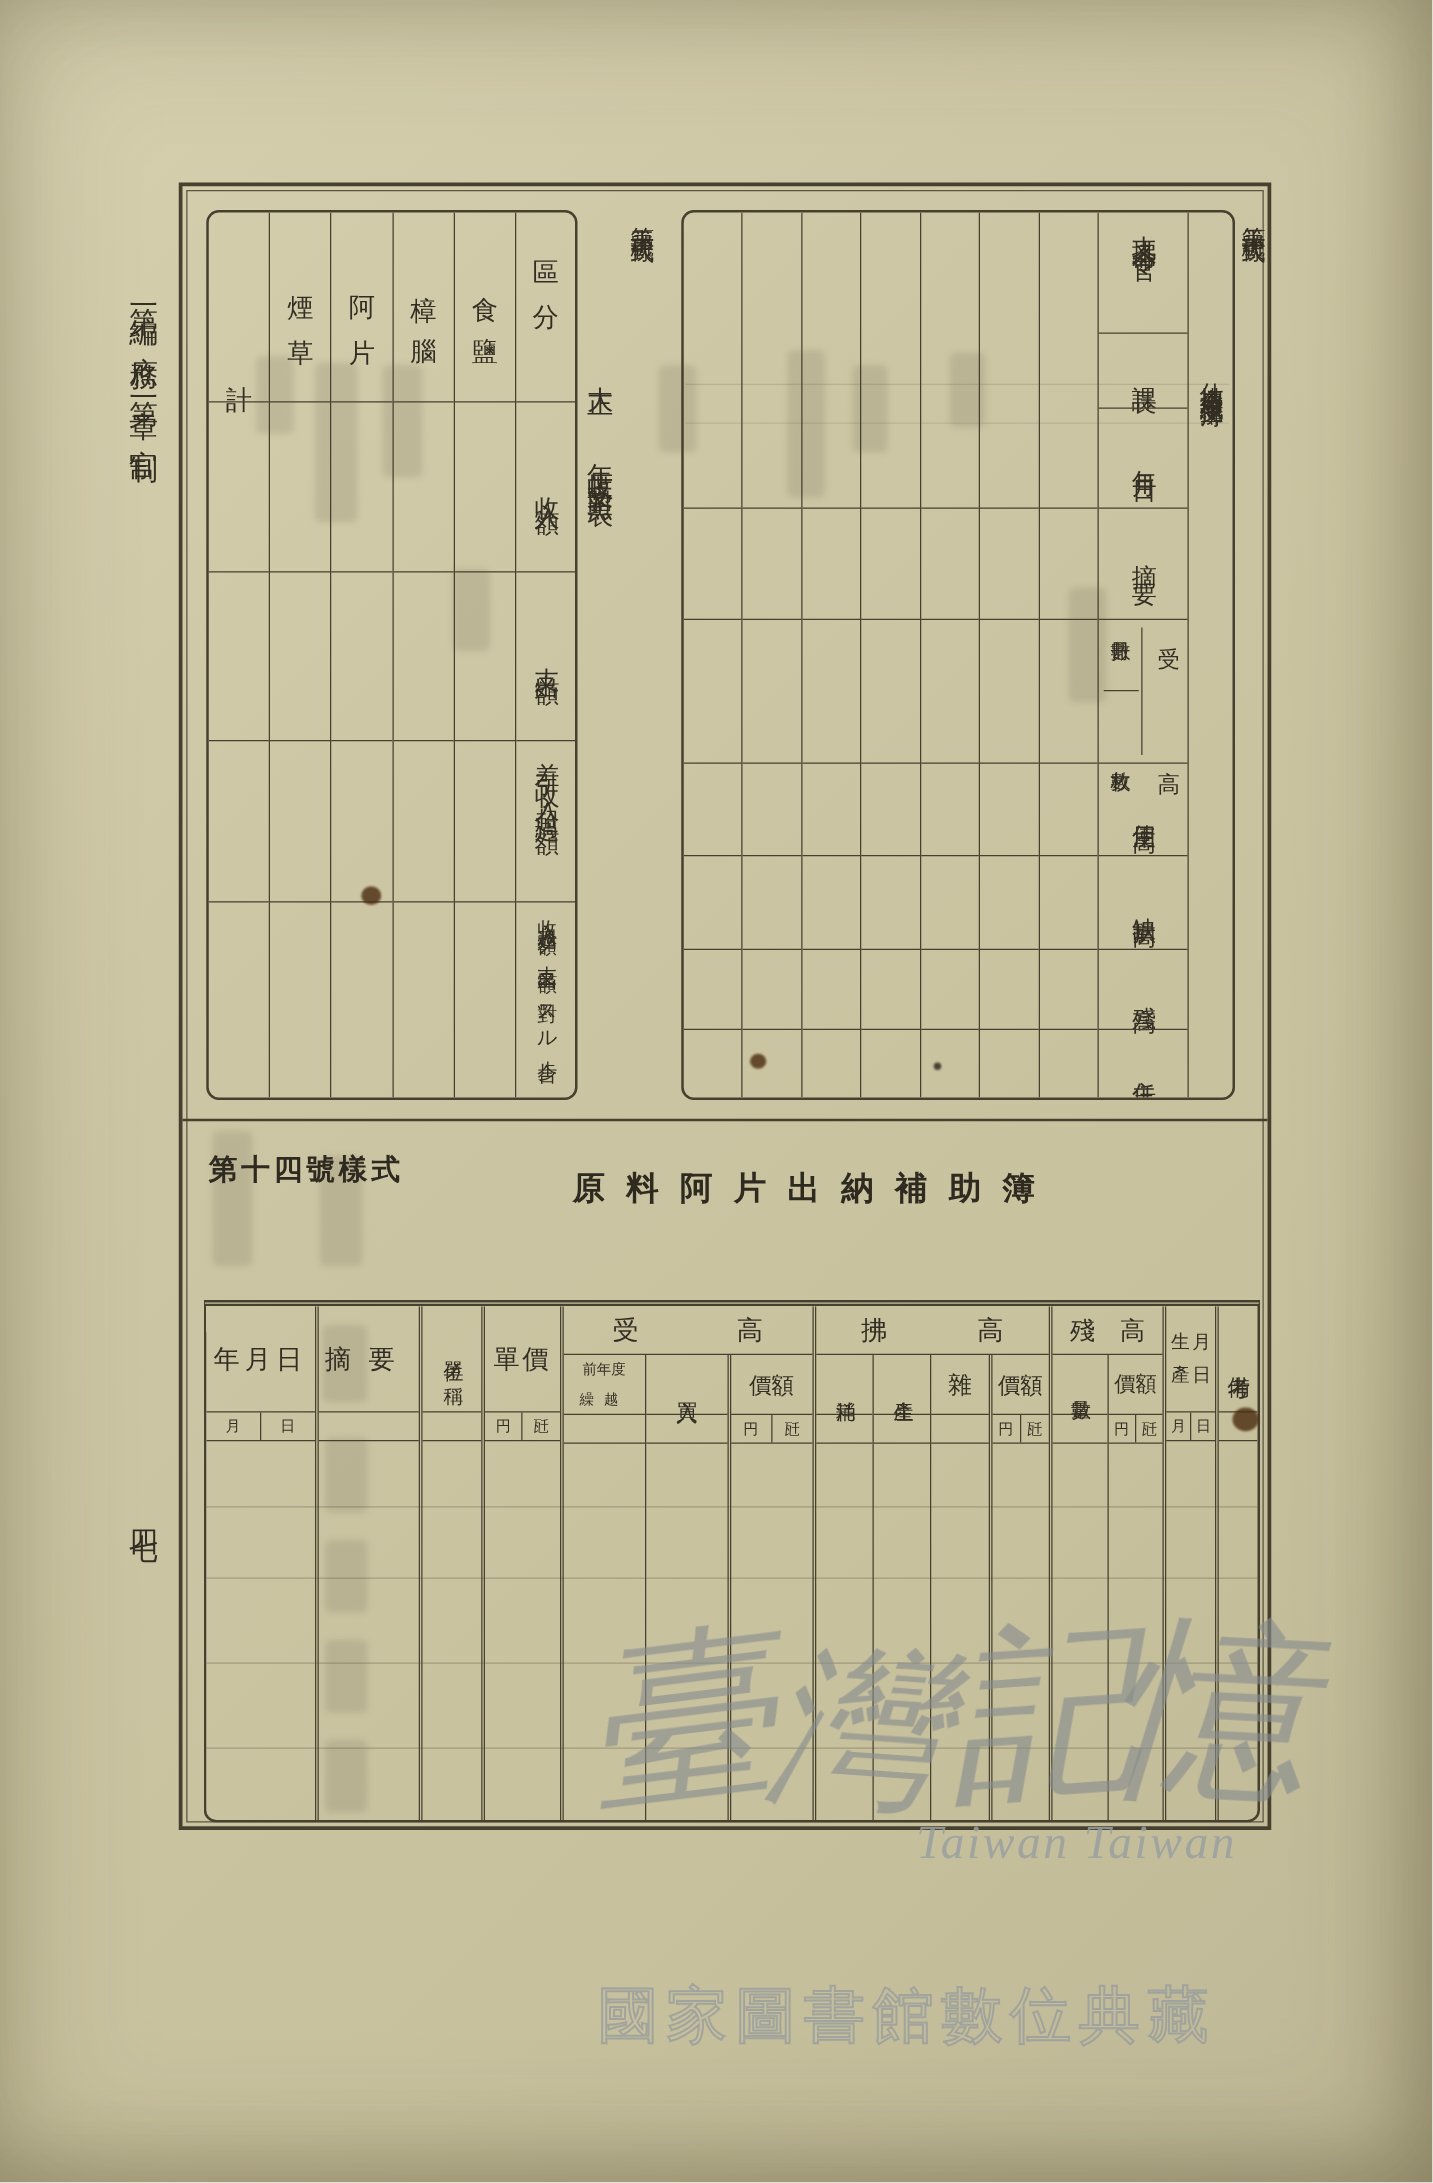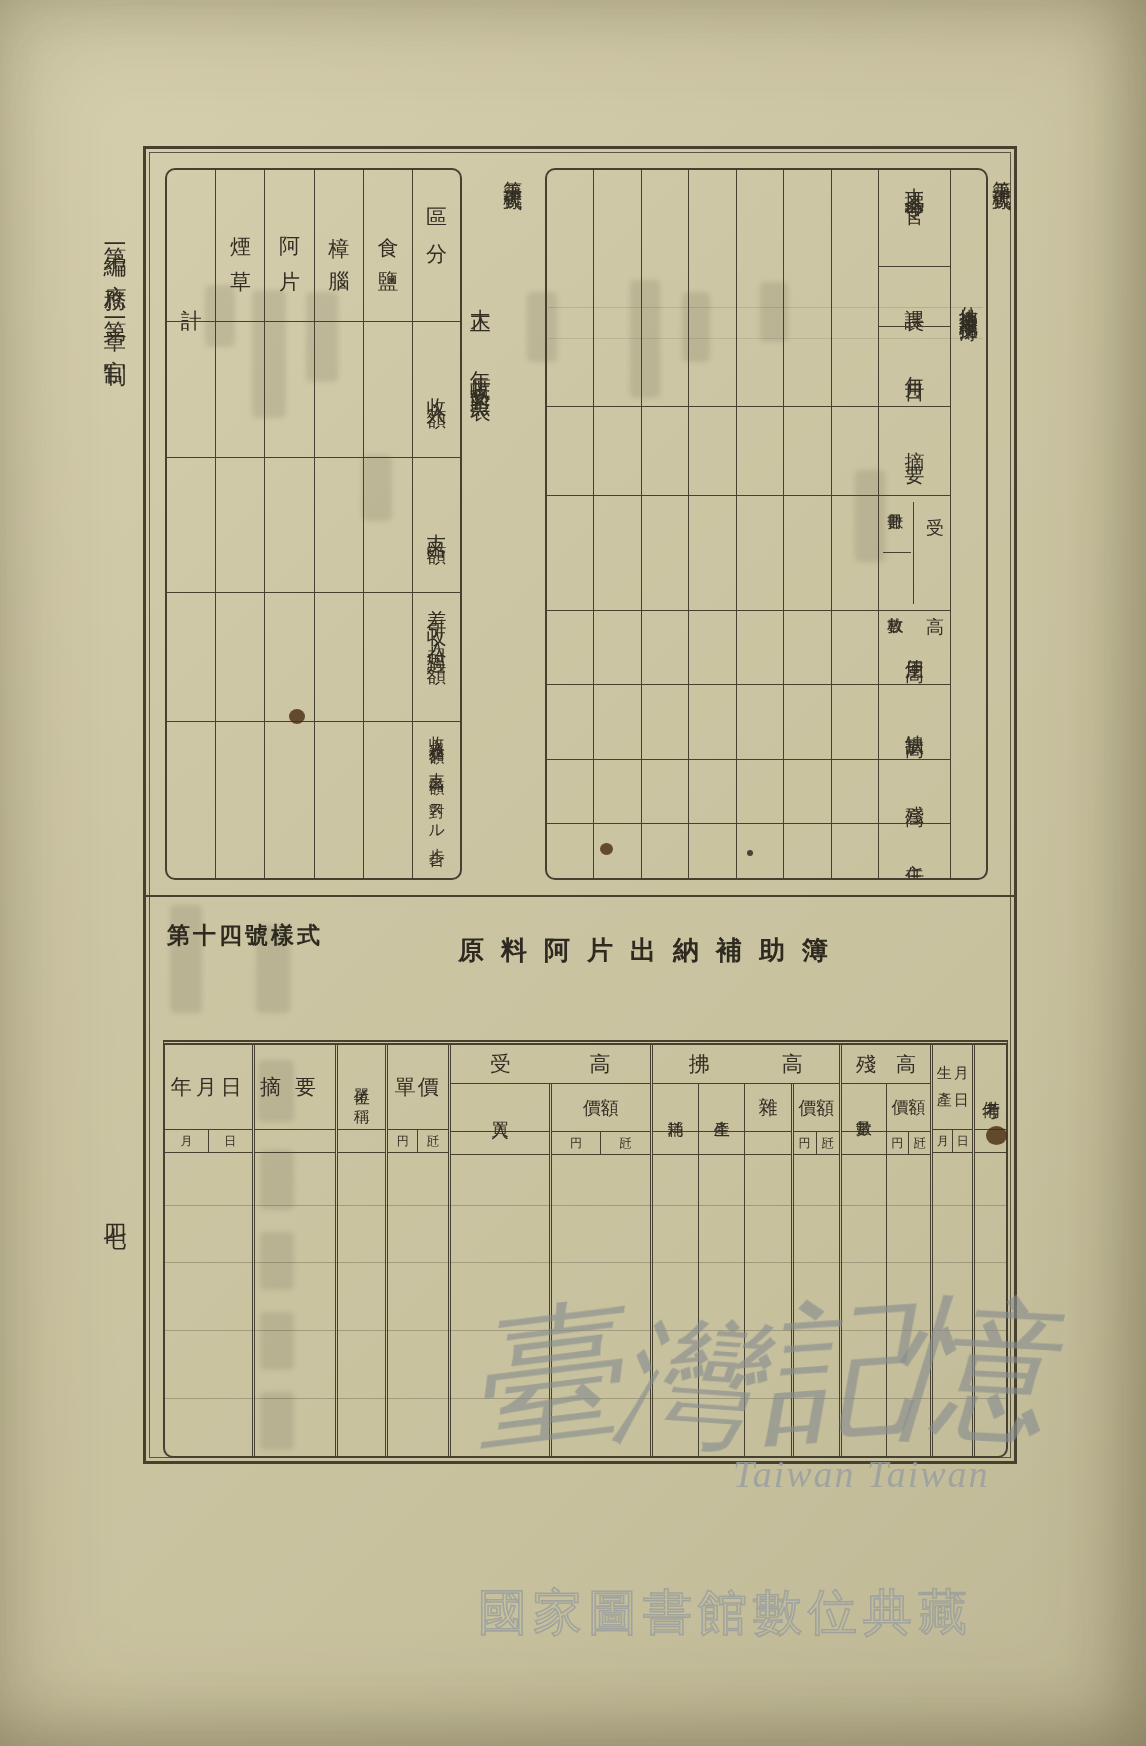--- a/index.html
+++ b/index.html
@@ -298,20 +298,28 @@
       <div class="fbody"></div>
     </div>
 
     <div class="m14" style="width:203px">
       <div class="band">
         <span>受</span>
         <span>高</span>
       </div>
       <div class="subrow">
         <div class="scol">
+          <div class="sh two-rows" style="font-size:11.5px;gap:9px;">
+            <span>前年度</span>
+            <span style="letter-spacing:8px;">繰越</span>
+          </div>
+          <div class="unit"></div>
+          <div class="fbody"></div>
+        </div>
+        <div class="scol">
           <div class="sh">
               <span class="vtext" style="font-size:17px;">買入</span>
             </div>
           <div class="unit"></div>
           <div class="fbody"></div>
         </div>
         <div class="scol" style="border-left:3px double var(--line);">
           <div class="sh" style="font-size:18px;">價額</div>
           <div class="unit">
             <span class="uhalf">円</span>

